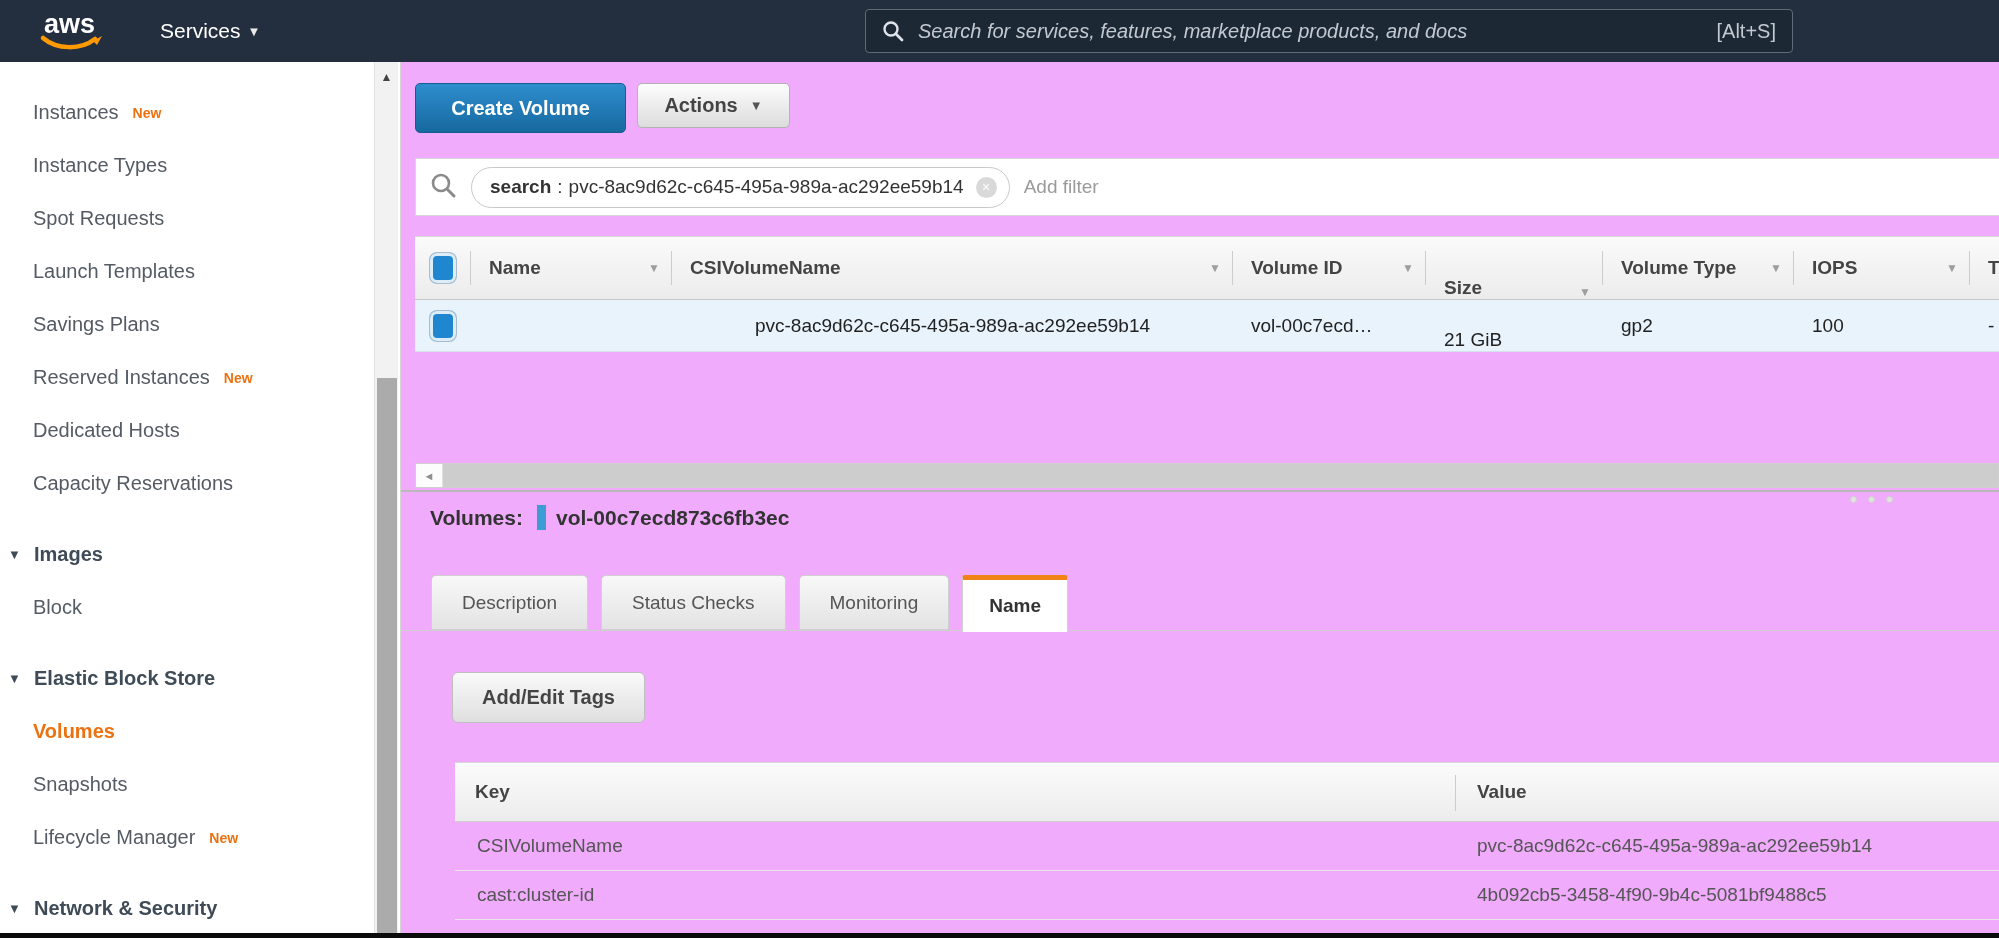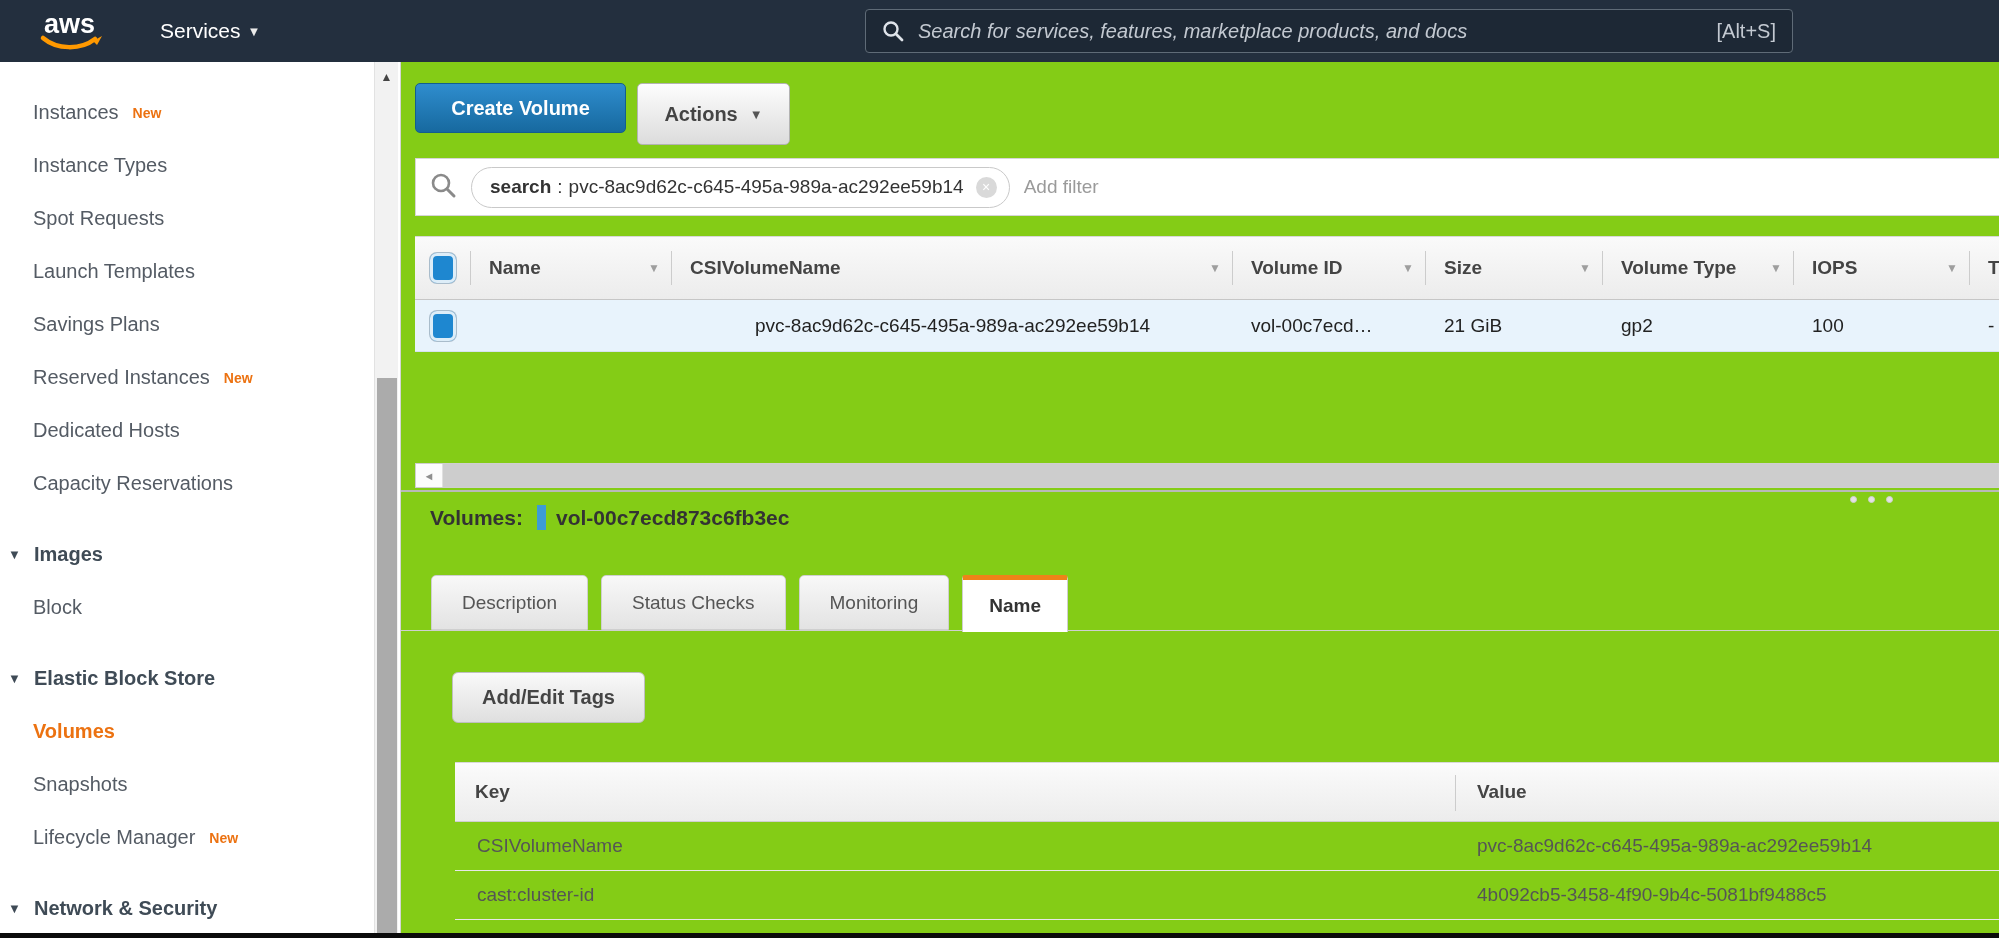--- a/index.html
+++ b/index.html
@@ -29,27 +29,27 @@
   .sidebar li.section { padding-left:8px; font-weight:bold; color:#3f4b56; margin-top:18px; }
   .sidebar li.section .tri { font-size:13px; color:#3f4b56; width:26px; }
   .sidebar li .new { margin-left:14px; color:#ec7211; font-size:14px; font-weight:bold; }
   .sidebar li.active { color:#ec7211; font-weight:bold; }
   .sb-scroll { position:absolute; top:0; right:2px; bottom:0; width:24px; background:#f2f2f2;
                border-left:1px solid #e2e2e2; }
   .sb-up { position:absolute; top:8px; left:0; width:100%; text-align:center; font-size:12px; color:#444; }
   .sb-thumb { position:absolute; top:316px; bottom:0; left:2px; width:20px; background:#ababab; cursor:grab; }
 
   
-  .main { position:absolute; left:401px; top:62px; right:0; bottom:0; background:#84cc16; overflow:hidden; }
+  .main { position:absolute; left:401px; top:62px; right:0; bottom:0; background:#f0abfc; overflow:hidden; }
 
   .btn { display:flex; align-items:center; justify-content:center; font-weight:bold; font-size:20px;
          border-radius:5px; cursor:pointer; }
   .btn-primary { position:absolute; left:14px; top:21px; width:211px; height:50px; color:#fff;
                  background:linear-gradient(#2f8dce,#17699f); border:1px solid #135e8e; }
-  .btn-actions { position:absolute; left:236px; top:21px; width:153px; height:62px; color:#444;
+  .btn-actions { position:absolute; left:236px; top:21px; width:153px; height:45px; color:#444;
                  background:linear-gradient(#fdfdfd,#dcdcdc); border:1px solid #b3b3b3; gap:12px; }
   .btn-actions .caret { font-size:13px; color:#555; }
 
   .filterbar { position:absolute; left:14px; top:96px; right:-2px; height:58px; background:#fff;
                border:1px solid #d6d6d6; display:flex; align-items:center; padding-left:14px; gap:14px; }
   .filter-pill { display:inline-flex; align-items:center; height:41px; border:1px solid #c9c9c9;
                  border-radius:21px; background:#fff; padding:0 12px 0 18px; font-size:19px; color:#333;
                  gap:6px; cursor:pointer; }
   .filter-pill .fkey { font-weight:bold; }
   .filter-pill .fx { width:21px; height:21px; border-radius:50%; background:#d9d9d9; color:#fff;
@@ -63,21 +63,21 @@
   .vcell { position:relative; display:flex; align-items:center; padding-left:18px;
            font-size:19px; color:#444; font-weight:bold; white-space:nowrap; overflow:hidden; }
   .vtable-header .vcell { cursor:pointer; }
   .vtable-header .vcell:not(:last-child)::after { content:""; position:absolute; right:0; top:14px;
            bottom:14px; width:1px; background:#cccccc; }
   .vcell .sort { position:absolute; right:12px; font-size:12px; color:#9e9e9e; font-weight:normal; }
   .c-check { width:56px; justify-content:center; padding-left:0; }
   .c-name  { width:201px; }
   .c-csi   { width:561px; }
   .c-volid { width:193px; }
-  .c-size  { width:177px; }
+  .c-size  { width:177px;align-items:flex-end; }
   .c-vtype { width:191px; }
   .c-iops  { width:176px; }
   .c-rest  { flex:1; }
   .checkbox { width:26px; height:30px; border-radius:7px; background:#1e87d0;
               box-shadow:0 0 0 1px #a9bccb, inset 0 0 0 3px rgba(255,255,255,.85); cursor:pointer; }
   .vtable-row { position:absolute; left:14px; right:0; top:238px; height:52px; display:flex;
                 background:#e8f3fc; border-bottom:1px solid #d5e3ef; cursor:pointer; }
   .vtable-row .vcell { font-weight:normal; color:#222; }
   .vtable-row .c-csi { justify-content:center; padding-left:0; }
 

